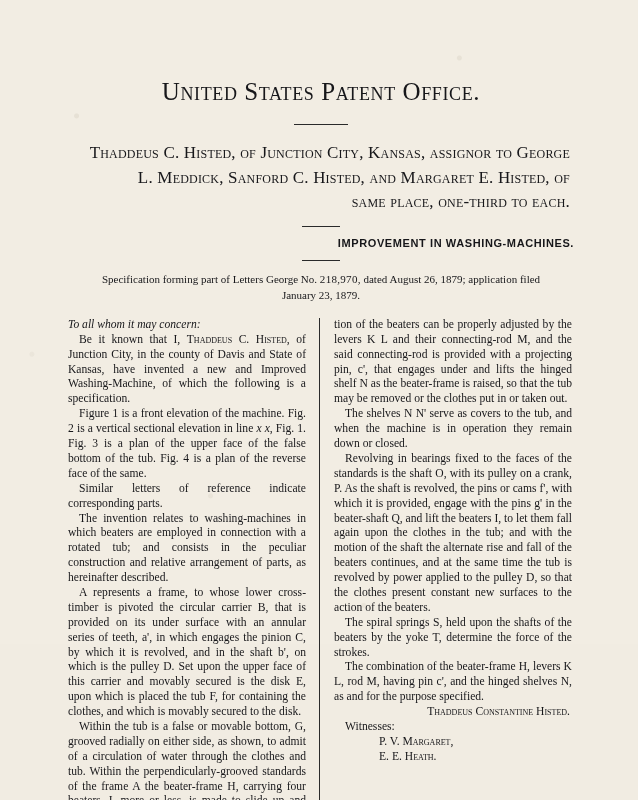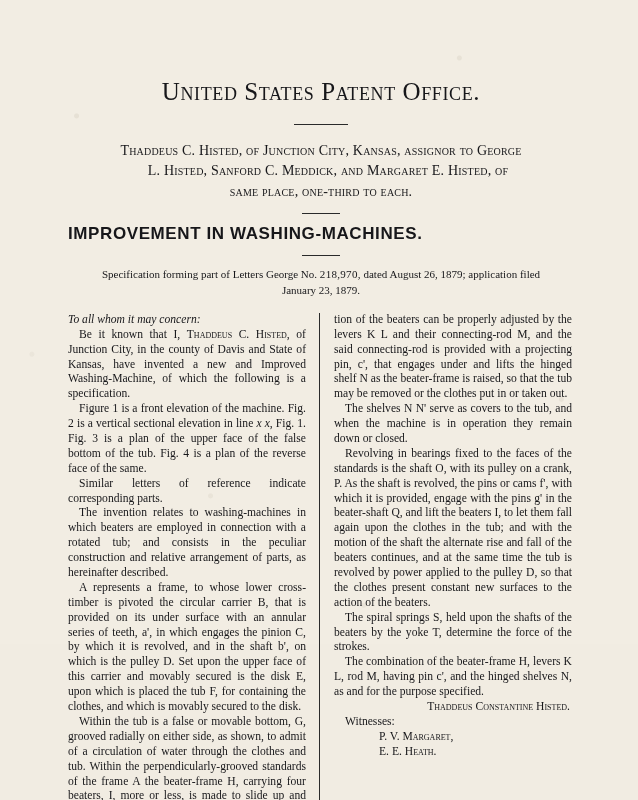--- a/index.html
+++ b/index.html
@@ -51,37 +51,37 @@
     background: #2a2a2a;
     margin: 18px auto 16px auto;
   }
   .rule-tiny {
     width: 38px;
     height: 1px;
     background: #2a2a2a;
     margin: 11px auto 10px auto;
   }
   .assignor {
-    text-align: center;
-    font-size: 14px;
+    text-align: right;
+    font-size: 17px;
     line-height: 1.45;
     font-variant: small-caps;
     letter-spacing: 0.2px;
     margin: 0 4px;
   }
   .assignor-line {
     display: block;
     white-space: nowrap;
   }
   .assignor-line.l2 { padding-left: 14px; }
   .assignor-line.l3 { padding-left: 0px; }
   .improvement {
-    text-align: left;
+    text-align: right;
     font-family: "Liberation Sans", sans-serif;
-    font-size: 17px;
+    font-size: 11px;
     font-weight: bold;
     letter-spacing: 0.6px;
     margin: 0;
   }
   .spec-line {
     text-align: center;
     font-size: 11px;
     line-height: 1.5;
     margin: 0 10px;
   }
@@ -135,21 +135,21 @@
 
 <div class="page">
   <div class="content">
 
     <h1 class="office-title">United States Patent Office.</h1>
 
     <div class="rule-short"></div>
 
     <div class="assignor">
       <span class="assignor-line l1">Thaddeus C. Histed, of Junction City, Kansas, assignor to George</span>
-      <span class="assignor-line l2">L. Histed, Sanford C. Meddick, and Margaret E. Histed, of</span>
+      <span class="assignor-line l2">L. Meddick, Sanford C. Histed, and Margaret E. Histed, of</span>
       <span class="assignor-line l3">same place, one-third to each.</span>
     </div>
 
     <div class="rule-tiny"></div>
 
     <div class="improvement">IMPROVEMENT IN WASHING-MACHINES.</div>
 
     <div class="rule-tiny"></div>
 
     <div class="spec-line">

